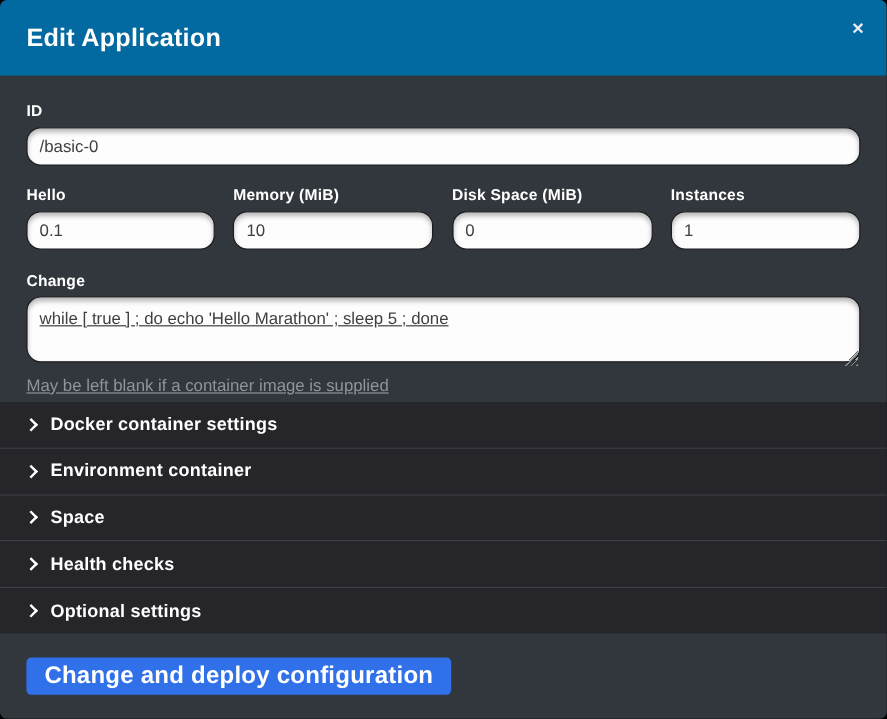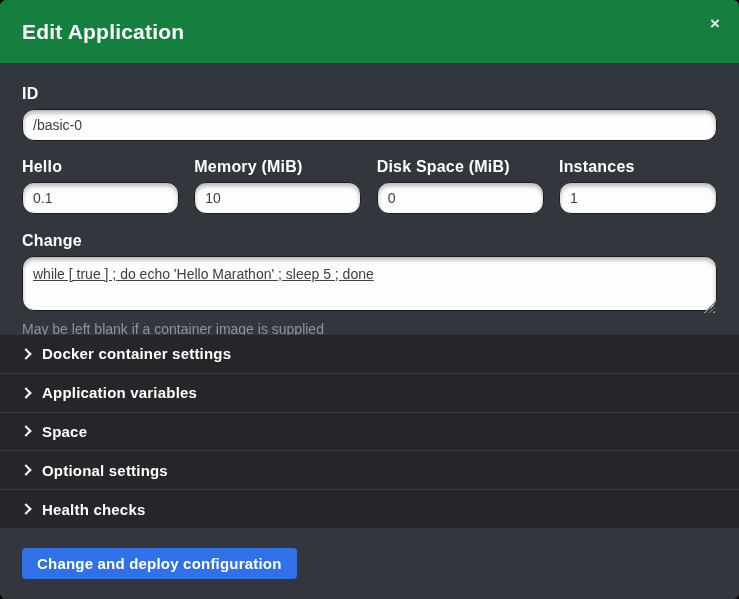--- a/index.html
+++ b/index.html
@@ -10,21 +10,21 @@
     width: 739px; height: 599px;
     border-radius: 6px;
     overflow: hidden;
     display: flex; flex-direction: column;
     background: #32363d;
   }
 
   
   .modal-header {
     height: 63px; flex: 0 0 63px;
-    background: #15803d;
+    background: #0369a1;
     display: flex; align-items: center;
     padding: 0 22px;
     position: relative;
   }
   .modal-title {
     color: #ffffff; font-size: 21px; font-weight: 600;
     letter-spacing: 0.2px;
   }
   .close-btn {
     position: absolute; top: 12px; right: 12px;
@@ -37,21 +37,21 @@
 
   
   .form-body {
     height: 272px; flex: 0 0 272px;
     background: #32363d;
     padding: 22px 22px 0 22px;
     overflow: hidden;
   }
   .field-label {
     display: block;
-    color: #ffffff; font-size: 16px; font-weight: bold;
+    color: #ffffff; font-size: 13px; font-weight: bold;
     margin-bottom: 6px; letter-spacing: 0.2px;
   }
   .text-input, .text-area {
     width: 100%;
     background: #fdfdfd;
     border: 1px solid #1c1c20;
     border-radius: 12px;
     box-shadow: inset 0 3px 4px rgba(0,0,0,0.28);
     color: #404040;
     font-size: 14px;
@@ -116,21 +116,21 @@
   
   .modal-footer {
     height: 71px; flex: 0 0 71px;
     background: #32363d;
     display: flex; align-items: center;
     padding: 0 22px;
   }
   .btn {
     height: 31px;
     border-radius: 4px;
-    font-size: 15px; font-weight: bold;
+    font-size: 20px; font-weight: bold;
     font-family: "Liberation Sans", sans-serif;
     cursor: pointer;
     letter-spacing: 0.2px;
   }
   .btn-primary {
     background: #3071e9;
     color: #ffffff;
     border: none;
     padding: 0 15px;
     margin-right: 6px;
@@ -189,33 +189,33 @@
 
   </div>
 
   <div class="sections">
     <div class="section-row">
       <span class="chevron"></span>
       <span class="section-label">Docker container settings</span>
     </div>
     <div class="section-row">
       <span class="chevron"></span>
-      <span class="section-label">Application variables</span>
+      <span class="section-label">Environment container</span>
     </div>
     <div class="section-row">
       <span class="chevron"></span>
       <span class="section-label">Space</span>
     </div>
     <div class="section-row">
       <span class="chevron"></span>
+      <span class="section-label">Health checks</span>
+    </div>
+    <div class="section-row">
+      <span class="chevron"></span>
       <span class="section-label">Optional settings</span>
-    </div>
-    <div class="section-row">
-      <span class="chevron"></span>
-      <span class="section-label">Health checks</span>
     </div>
   </div>
 
   <div class="modal-footer">
     <button class="btn btn-primary">Change and deploy configuration</button>
   </div>
 
 </div>
 
 </body></html>

